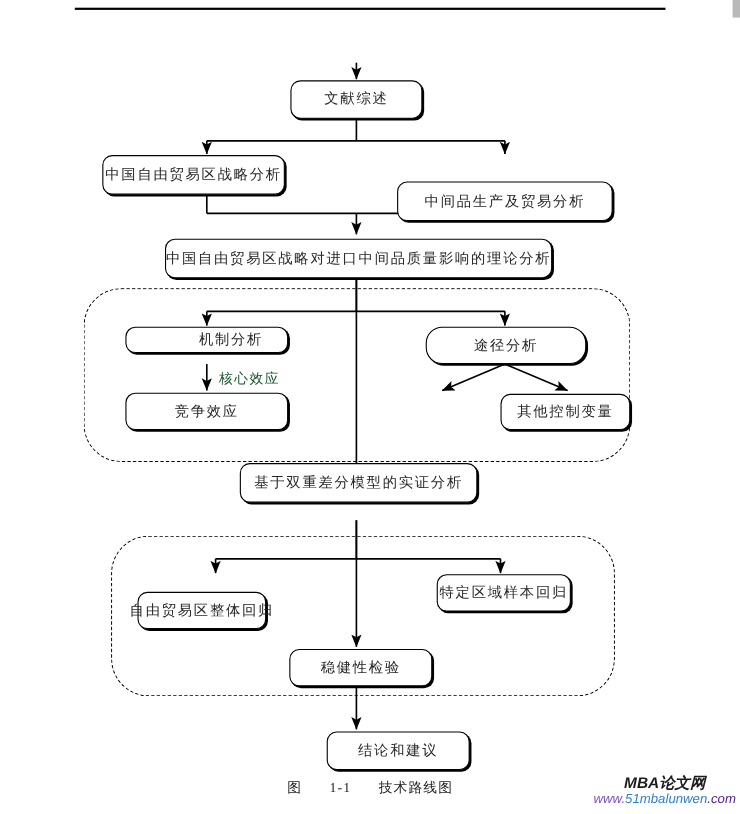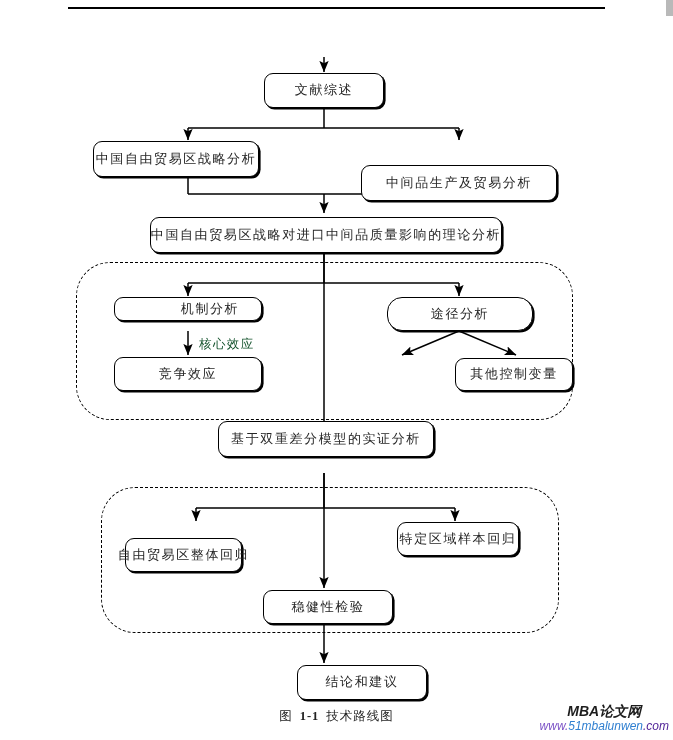--- a/index.html
+++ b/index.html
@@ -77,21 +77,21 @@
     position: absolute;
     left: 0;
     top: 708px;
     width: 673px;
     text-align: center;
     font-size: 12.5px;
     letter-spacing: 1px;
     color: #222;
     z-index: 4;
   }
-  .caption .cap-num { margin: 0 7px; font-weight: bold; }
+  .caption .cap-num { margin: 0 25px; }
   .watermark {
     position: absolute;
     right: 4px;
     top: 704px;
     text-align: right;
     z-index: 6;
     font-family: "Liberation Sans", sans-serif;
   }
   .wm-title {
     font-size: 14px;

